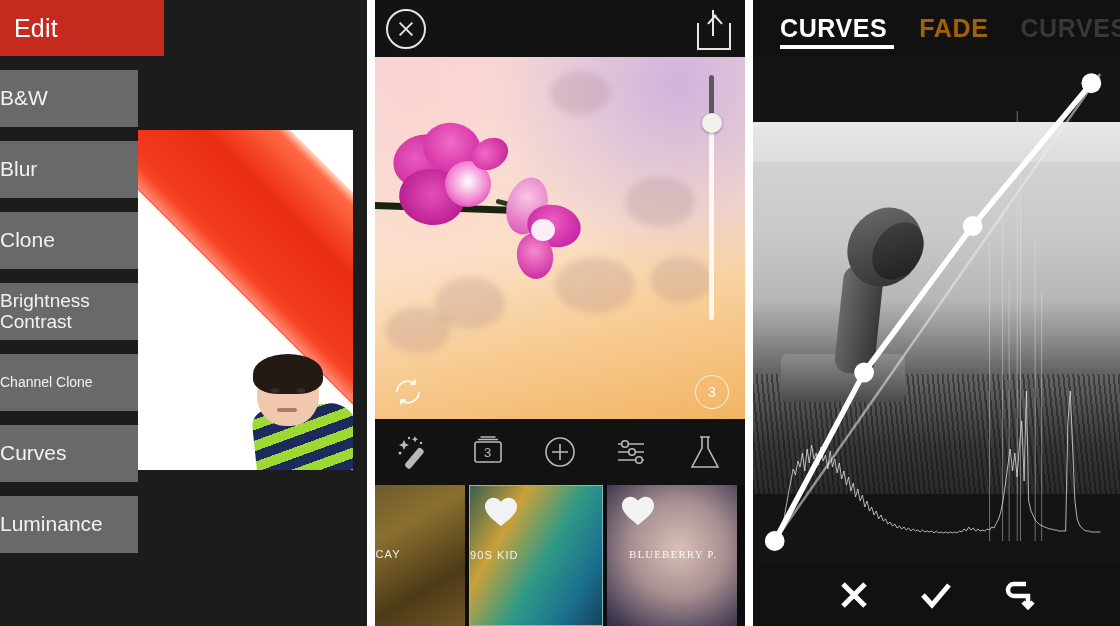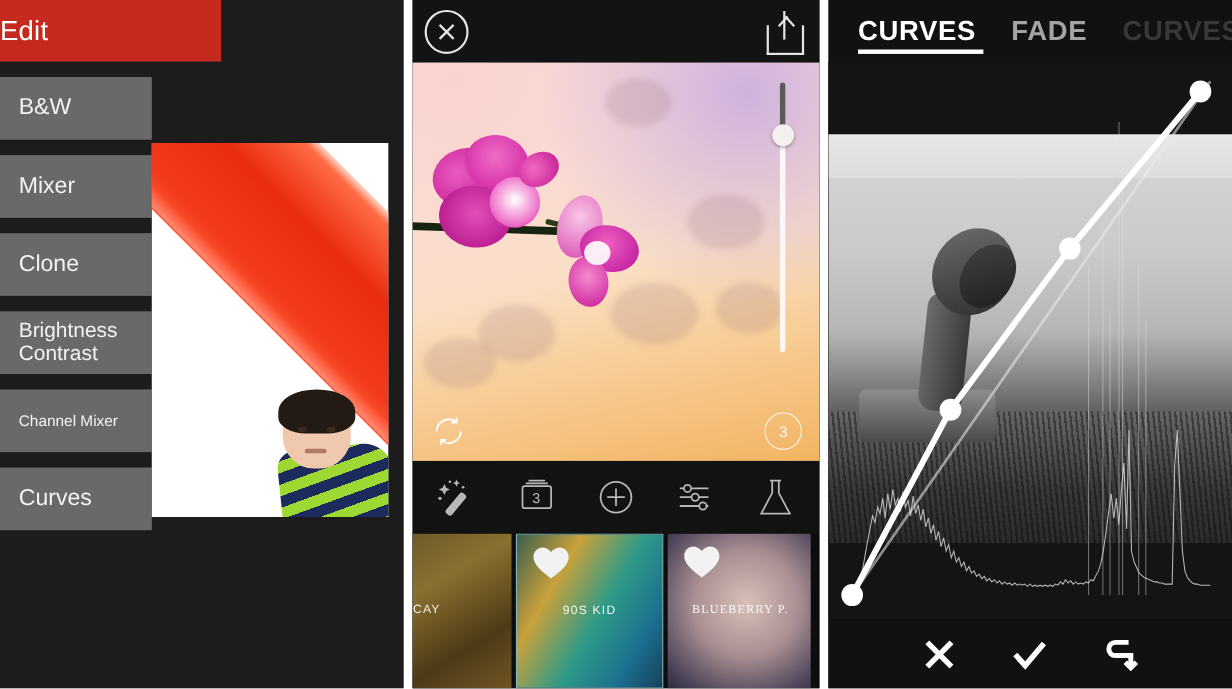--- a/index.html
+++ b/index.html
@@ -19,27 +19,27 @@
   .kid-shirt { position:absolute; left:14px; bottom:-18px; width:104px; height:86px; border-radius:16px 26px 0 0;
      background:repeating-linear-gradient(-14deg,#1d2a5e 0 10px,#9ed833 10px 20px); transform:rotate(-6deg); }
   .kid-head { position:absolute; left:16px; top:18px; width:62px; height:64px; border-radius:50% 50% 46% 46%;
      background:#f0c8ad; }
   .kid-hair { position:absolute; left:12px; top:10px; width:70px; height:40px; border-radius:50% 50% 36% 36%;
      background:#241a14; }
   .kid-hair2 { position:absolute; left:16px; top:26px; width:24px; height:22px; border-radius:50%; background:#241a14;}
   .kid-eye { position:absolute; width:8px; height:5px; border-radius:50%; background:#3a2a20; }
   .kid-mouth { position:absolute; left:36px; top:64px; width:20px; height:4px; border-radius:3px; background:#b07a68;}
 
-  .p1-header { position:relative; z-index:6; width:201px; height:56px; background:#c62a1e;
-     display:flex; align-items:center; padding-left:0; }
+  .p1-header { position:relative; z-index:6; width:164px; height:56px; background:#c62a1e;
+     display:flex; align-items:center; padding-left:14px; }
   .p1-header span { color:#fff; font-size:25px; letter-spacing:.2px; }
 
   .p1-list { position:absolute; left:0; top:70px; width:138px; z-index:5; }
   .p1-item { width:138px; height:57px; background:rgba(132,132,132,.74); margin-bottom:14px;
-     display:flex; align-items:center; padding-left:17px; color:#fff; }
+     display:flex; align-items:center; color:#fff; }
   .p1-item .lbl { font-size:21px; line-height:1.07; color:#f2f2f2; }
   .p1-item.small .lbl { font-size:14px; }
   .p1-item.two .lbl { font-size:19px; }
 
   
   .gap { flex:0 0 8px; background:#ffffff; height:626px; }
   .panel2 { position:relative; width:370px; height:626px; background:#0d0d0d; overflow:hidden; flex:0 0 370px; }
   .p2-top { height:57px; position:relative; background:#131313; }
   .ic-close { position:absolute; left:11px; top:9px; width:40px; height:40px; border:2px solid #e6e6e6; border-radius:50%; }
   .ic-close:before,.ic-close:after { content:""; position:absolute; left:9px; top:17px; width:18px; height:2px; background:#e6e6e6; }
@@ -77,32 +77,32 @@
   .lay-num { position:absolute; left:0; top:15px; width:48px; text-align:center; color:#cfcfcf; font-size:13px; }
 
   .p2-filters { height:141px; display:flex; gap:4px; padding:0 0 0 0; background:#0d0d0d; overflow:hidden; }
   .fcard { position:relative; height:141px; overflow:hidden; }
   .fcard.f0 { flex:0 0 95px; margin-left:-5px;
      background:linear-gradient(150deg,#6b5a2b,#8a7030 30%,#4d3a16 70%,#705626); }
   .fcard.f1 { flex:0 0 134px;
      background:linear-gradient(120deg,#3b5f4e,#c9a13a 28%,#2f9a86 55%,#1b6f8f 80%,#16415c); border:1px solid #7fb8c4;}
   .fcard.f2 { flex:0 0 130px;
      background:radial-gradient(circle at 55% 45%,#d8c0b8 0%,#a98f92 45%,#4a4258 85%,#2d2a3d 100%);font-family:Liberation Serif, serif; }
-  .fcard .fname { position:absolute; left:0; right:0; top:63px; text-align:center; color:rgba(255,255,255,.9);
+  .fcard .fname { position:absolute; left:0; right:0; top:63px; text-align:left; color:rgba(255,255,255,.9);
      font-size:11px; letter-spacing:1.1px; white-space:nowrap; }
   .fcard.f0 .fname { text-align:left; left:-12px; }
   .fcard.f2 .fname { text-align:left; left:22px; }
   .heart { position:absolute; left:14px; top:10px; width:34px; height:31px; }
 
   
   .panel3 { position:relative; width:372px; height:626px; background:#111111; overflow:hidden; flex:1 1 auto; }
   .p3-tabs { height:56px; position:relative; display:flex; align-items:center; padding-left:27px; gap:32px; }
   .p3-tabs .tab { font-size:25px; font-weight:bold; letter-spacing:.6px; white-space:nowrap; }
   .p3-tabs .tab.active { color:#ffffff; }
-  .p3-tabs .tab.dim1 { color:#a3a3a3; }
+  .p3-tabs .tab.dim1 { color:#a16207; }
   .p3-tabs .tab.dim2 { color:#383838; }
   .tab-underline { position:absolute; left:27px; bottom:7px; width:114px; height:4px; background:#fff; }
 
   .p3-curve { position:relative; height:507px; background:#121212; overflow:hidden; }
   .bwphoto { position:absolute; left:0; top:66px; width:100%; height:372px; overflow:hidden;
      background:linear-gradient(180deg,#d7d7d7 0%,#c9c9c9 30%,#b6b6b6 48%,#8d8d8d 58%,#4e4e4e 72%,#2a2a2a 88%,#1b1b1b 100%); }
   .sky-top { position:absolute; left:0; top:0; width:100%; height:40px; background:linear-gradient(180deg,#e8e8e8,#dcdcdc); }
   .ground { position:absolute; left:0; bottom:0; width:100%; height:120px;
      background:repeating-linear-gradient(84deg, rgba(30,30,30,.55) 0 2px, rgba(90,90,90,.25) 2px 5px),
                 linear-gradient(180deg,#6a6a6a,#2c2c2c 60%,#1a1a1a); }
@@ -145,34 +145,37 @@
 
     <div class="p1-header">
       <span>Edit</span>
     </div>
 
     <div class="p1-list">
       <div class="p1-item">
         <span class="lbl">B&amp;W</span>
       </div>
       <div class="p1-item">
-        <span class="lbl">Mixer</span>
+        <span class="lbl">Blur</span>
       </div>
       <div class="p1-item">
         <span class="lbl">Clone</span>
       </div>
       <div class="p1-item two">
         <span class="lbl" style="white-space:pre-line">Brightness
 Contrast</span>
       </div>
       <div class="p1-item small">
-        <span class="lbl">Channel Mixer</span>
+        <span class="lbl">Channel Clone</span>
       </div>
       <div class="p1-item">
         <span class="lbl">Curves</span>
+      </div>
+      <div class="p1-item">
+        <span class="lbl">Luminance</span>
       </div>
     </div>
   </div>
 
   <div class="gap"></div>
 
   <div class="panel2">
 
     <div class="p2-top">
       <div class="ic-close"></div>

